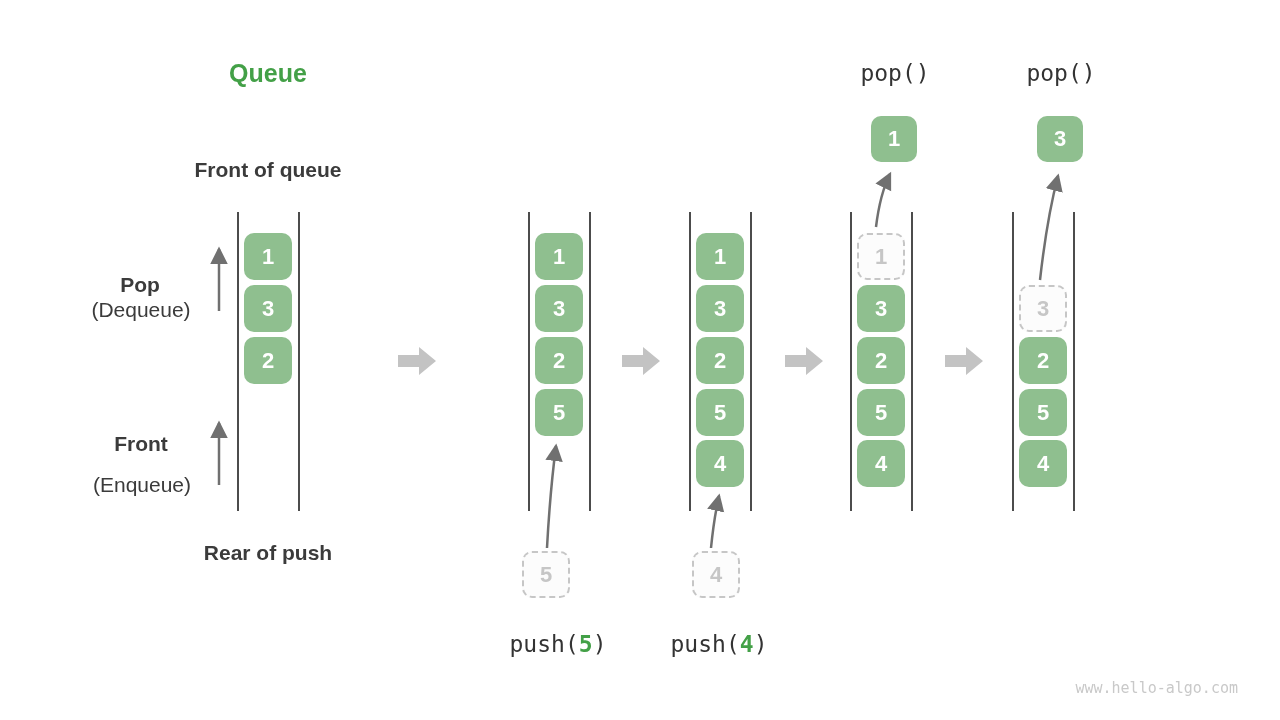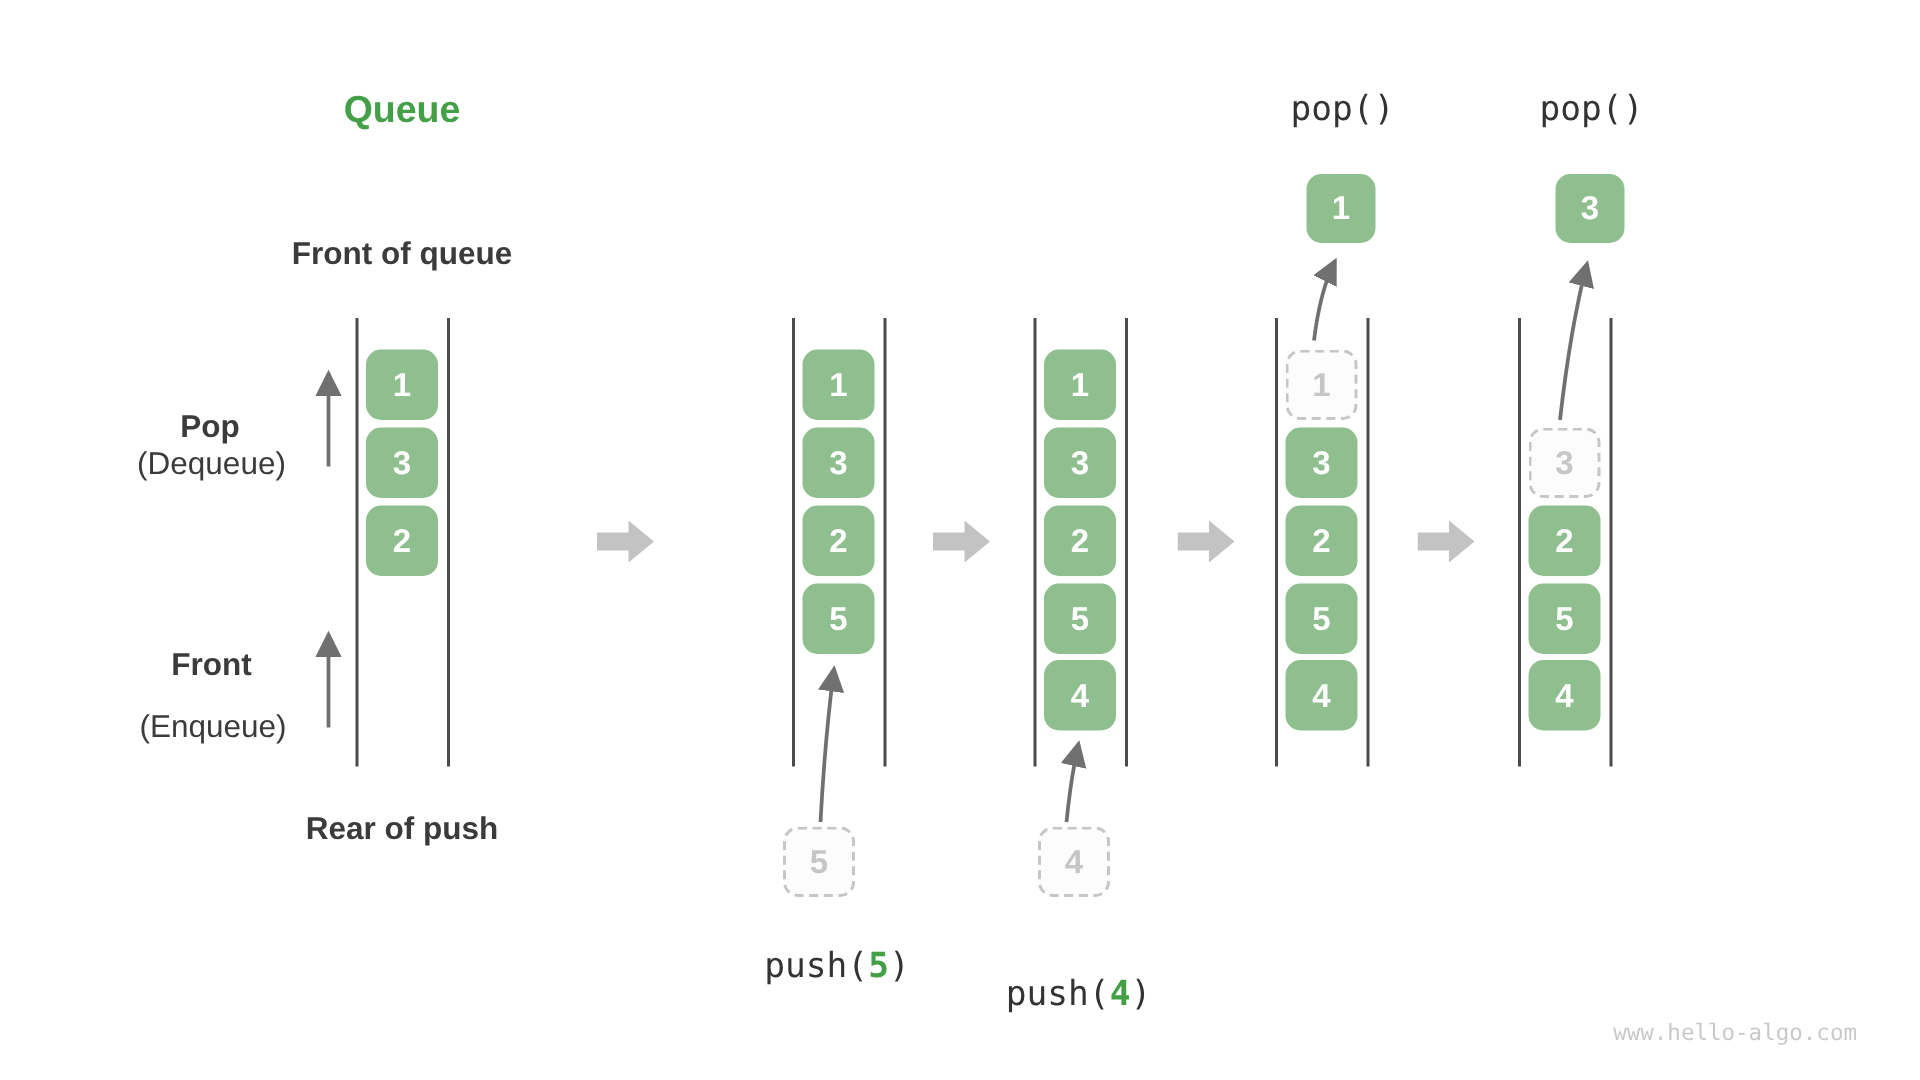--- a/index.html
+++ b/index.html
@@ -86,21 +86,21 @@
   <div class="mono-label" style="left:558px;top:631px"><span>push(</span><span class="arg">5</span><span>)</span></div>
 
   <div class="wall" style="left:689px"></div>
   <div class="wall" style="left:750px"></div>
   <div class="cell" style="left:696px;top:233px">1</div>
   <div class="cell" style="left:696px;top:285px">3</div>
   <div class="cell" style="left:696px;top:337px">2</div>
   <div class="cell" style="left:696px;top:389px">5</div>
   <div class="cell" style="left:696px;top:440px">4</div>
   <div class="cell ghost" style="left:692px;top:551px">4</div>
-  <div class="mono-label" style="left:719px;top:650px"><span>push(</span><span class="arg">4</span><span>)</span></div>
+  <div class="mono-label" style="left:719px;top:631px"><span>push(</span><span class="arg">4</span><span>)</span></div>
 
   <div class="wall" style="left:850px"></div>
   <div class="wall" style="left:911px"></div>
   <div class="cell ghost" style="left:857px;top:233px">1</div>
   <div class="cell" style="left:857px;top:285px">3</div>
   <div class="cell" style="left:857px;top:337px">2</div>
   <div class="cell" style="left:857px;top:389px">5</div>
   <div class="cell" style="left:857px;top:440px">4</div>
   <div class="popped" style="left:871px;top:116px">1</div>
   <div class="mono-label" style="left:895px;top:60px">pop()</div>

